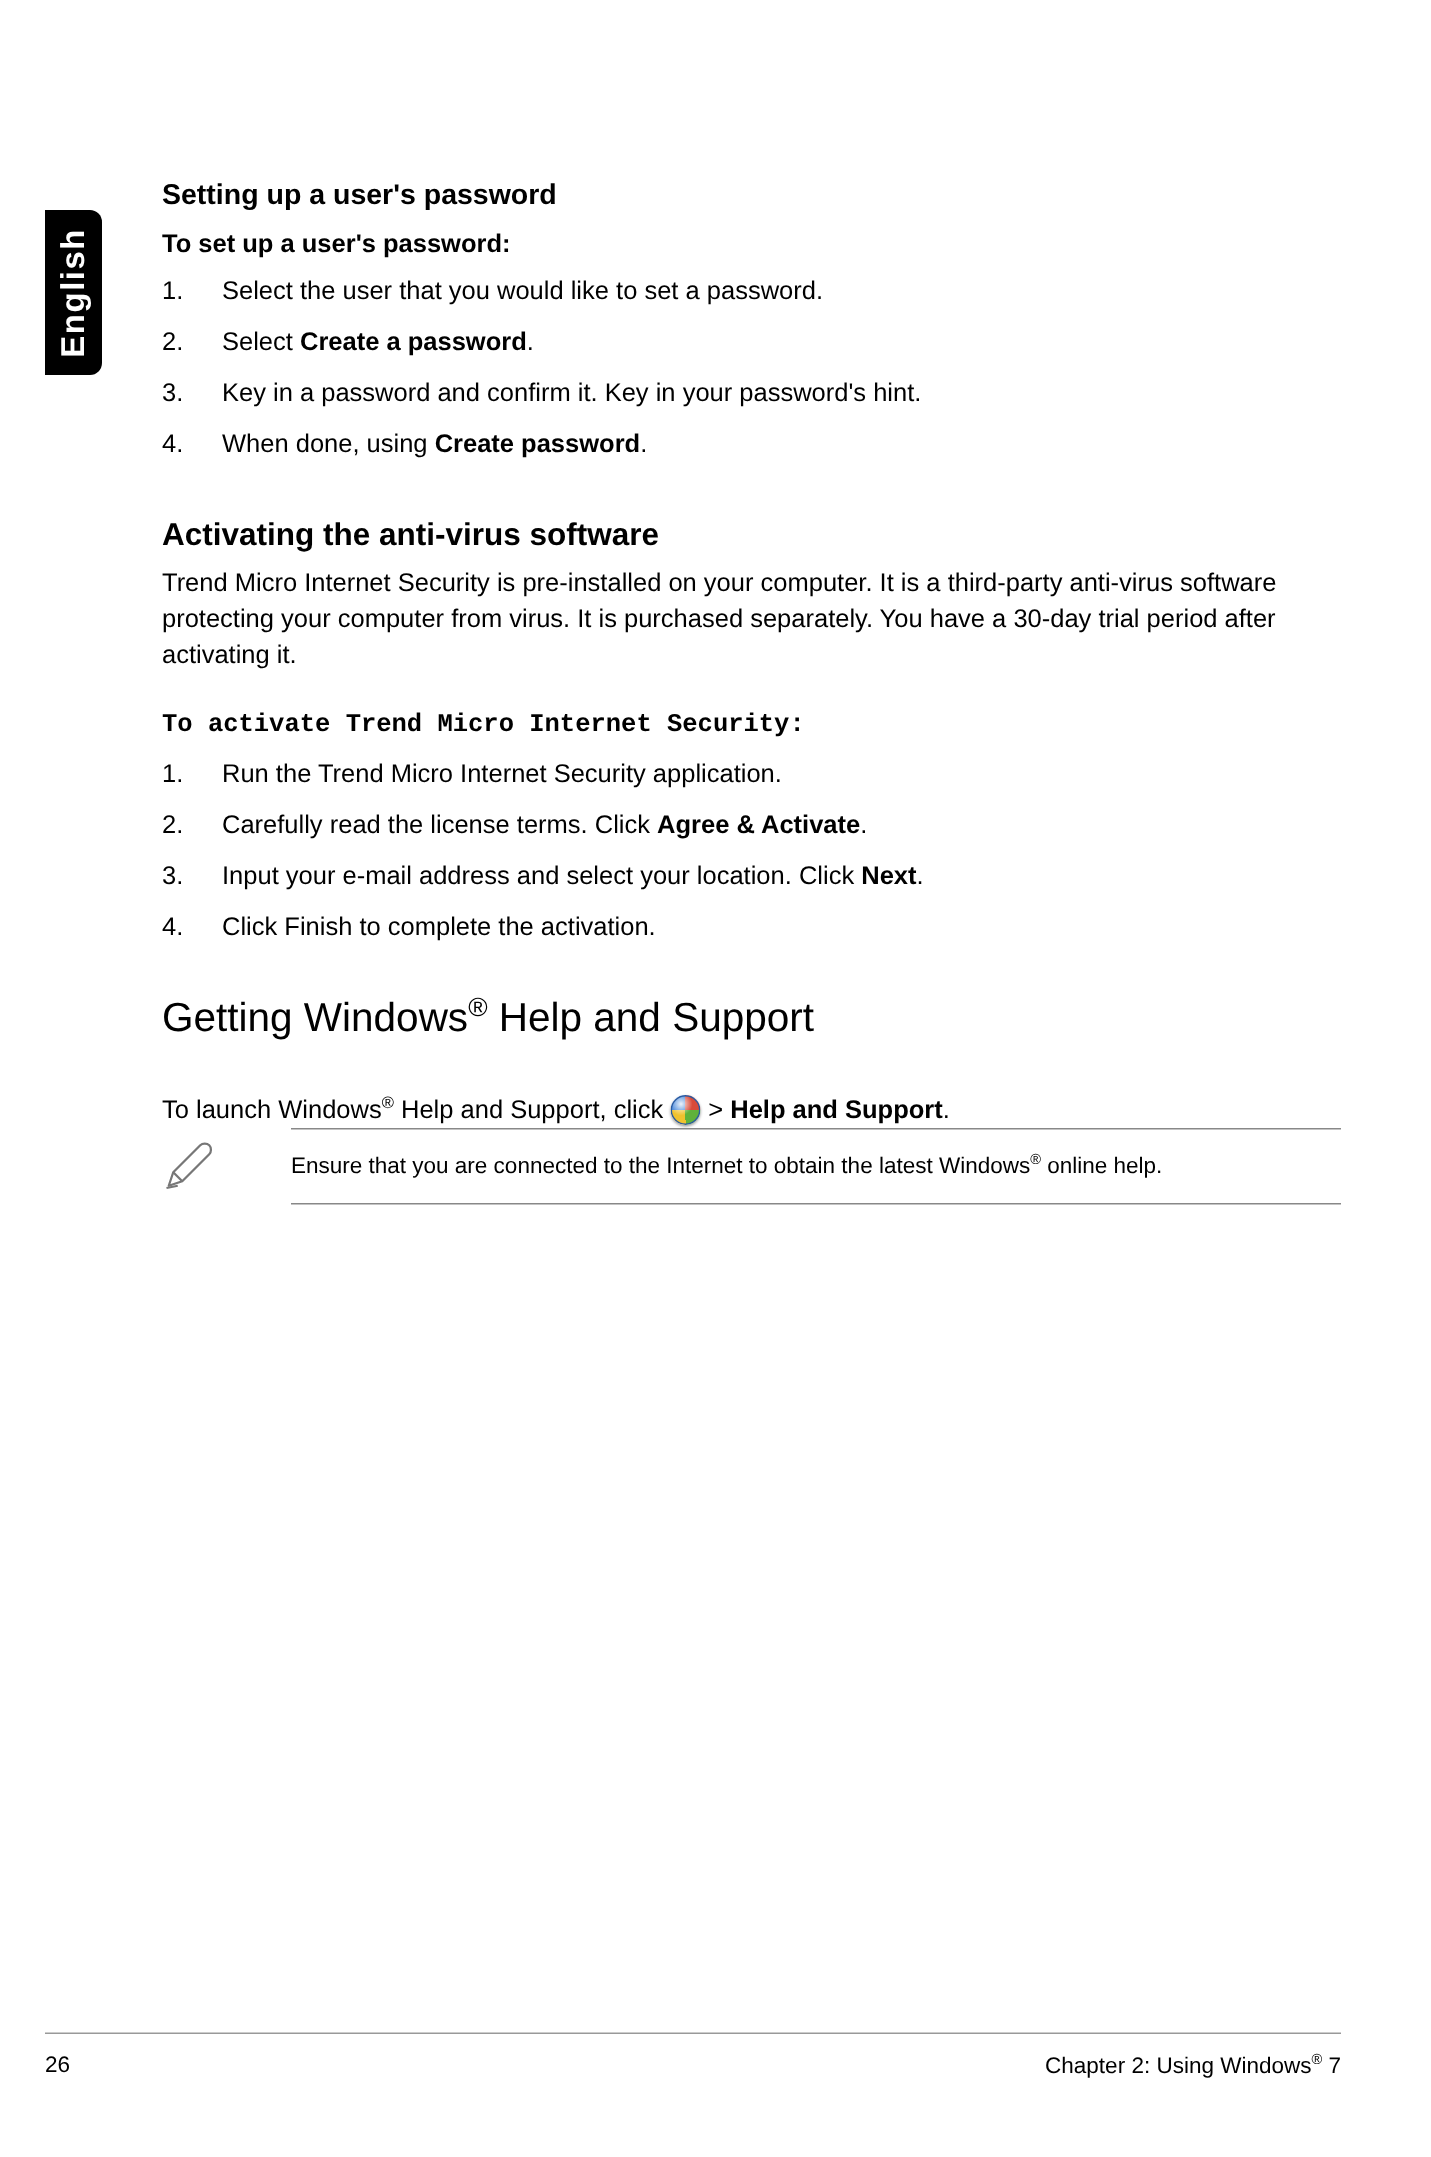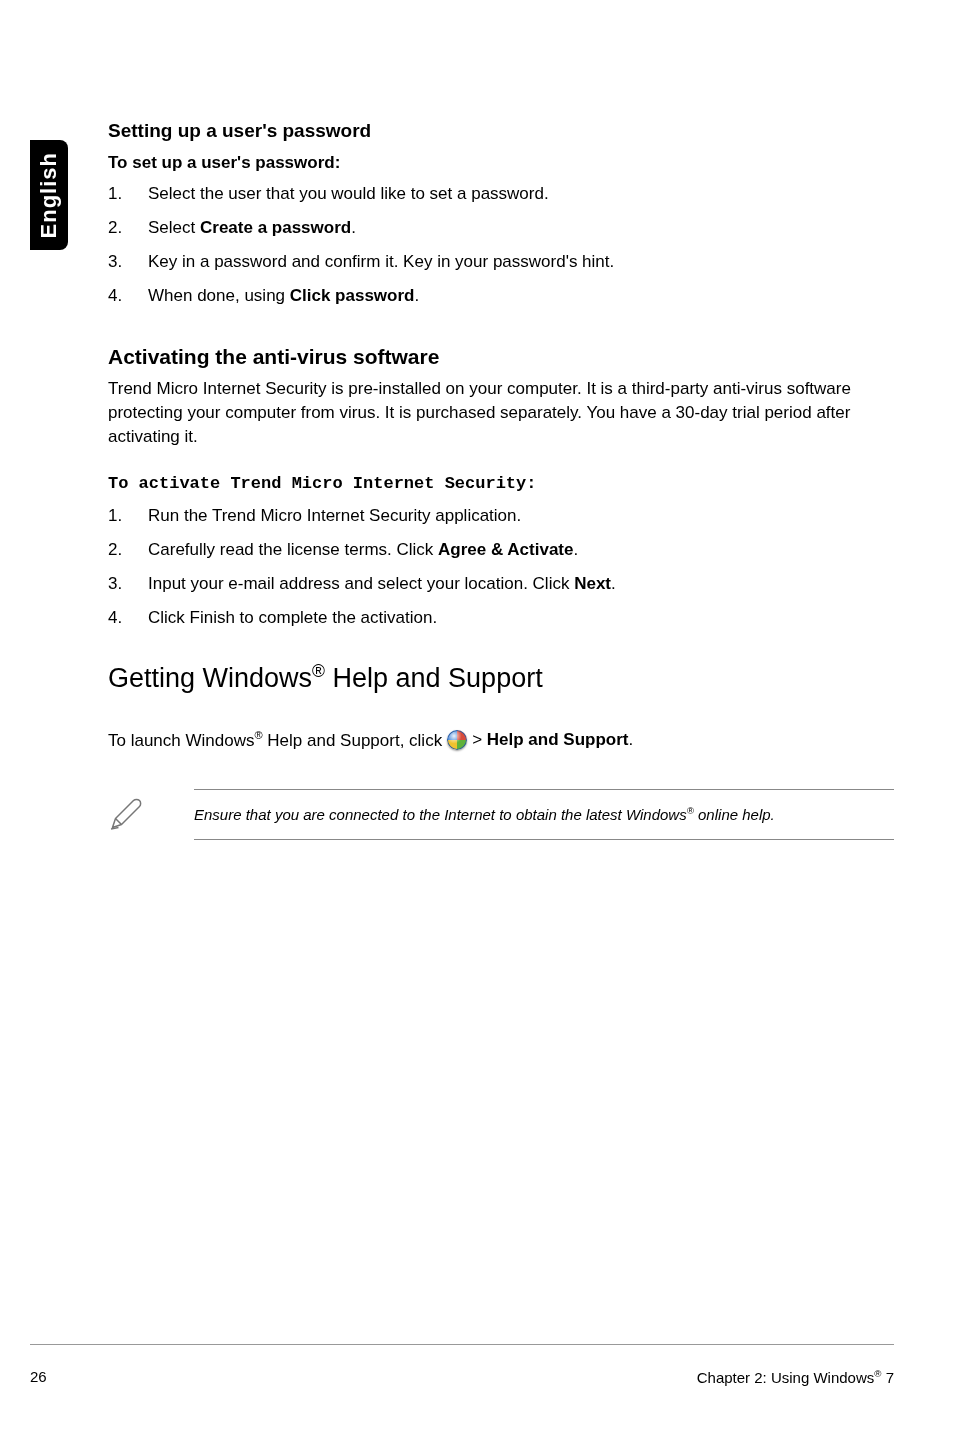--- a/index.html
+++ b/index.html
@@ -88,45 +88,43 @@
     display: inline-block;
     width: 20px;
     height: 20px;
     border-radius: 50%;
     background:
       radial-gradient(circle at 35% 30%, rgba(255,255,255,0.9), rgba(255,255,255,0) 40%),
       conic-gradient(#d84a3a 0 25%, #5fb23a 25% 50%, #f0c22e 50% 75%, #3a7fd8 75% 100%);
     box-shadow: 0 0 0 1px #2a5aa0 inset, 0 1px 2px rgba(0,0,0,0.4);
   }
   .note-block {
-    margin-top: 36px;
     display: flex;
     align-items: center;
     gap: 50px;
-    font-style: italic;
   }
   .note-text-wrap {
     flex: 1;
     border-top: 1px solid #888;
     border-bottom: 1px solid #888;
     padding: 14px 0;
     font-size: 15px;
   }
   .pen-icon {
     width: 36px;
     height: 36px;
     display: block;
   }
   .footer {
     position: absolute;
     bottom: 52px;
     left: 30px;
     right: 60px;
     border-top: 1px solid #999;
-    padding-top: 23px;
+    padding-top: 12px;
     display: flex;
     justify-content: space-between;
     font-size: 15px;
     color: #000;
   }
 </style>
 </head>
 <body>
 
 <div class="page">
@@ -154,21 +152,21 @@
       </li>
       <li>
         <span class="num">3.</span>
         <span>
           <span>Key in a password and confirm it. Key in your password's hint.</span>
         </span>
       </li>
       <li>
         <span class="num">4.</span>
         <span>
-          <span>When done, using </span><span class="bold">Click password</span><span>.</span>
+          <span>When done, using </span><span class="bold">Create password</span><span>.</span>
         </span>
       </li>
     </ol>
 
     <div class="h2">Activating the anti-virus software</div>
     <div class="para">Trend Micro Internet Security is pre-installed on your computer. It is a third-party anti-virus software protecting your computer from virus. It is purchased separately. You have a 30-day trial period after activating it.</div>
 
     <div class="para bold" style="margin-top:24px;font-family:Liberation Mono, monospace;">To activate Trend Micro Internet Security:</div>
     <ol class="simple">
       <li>

